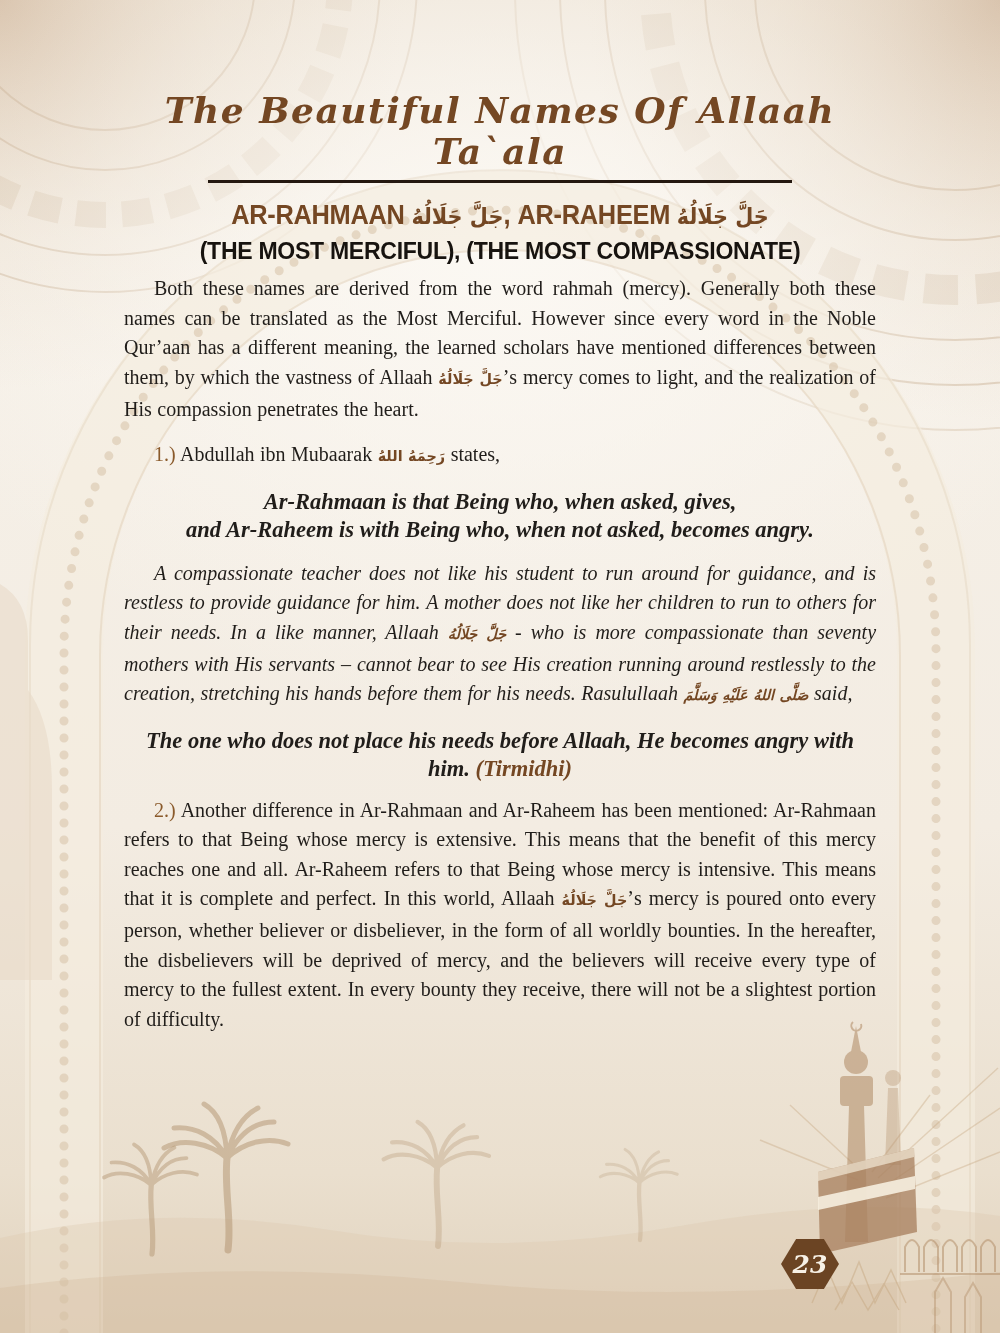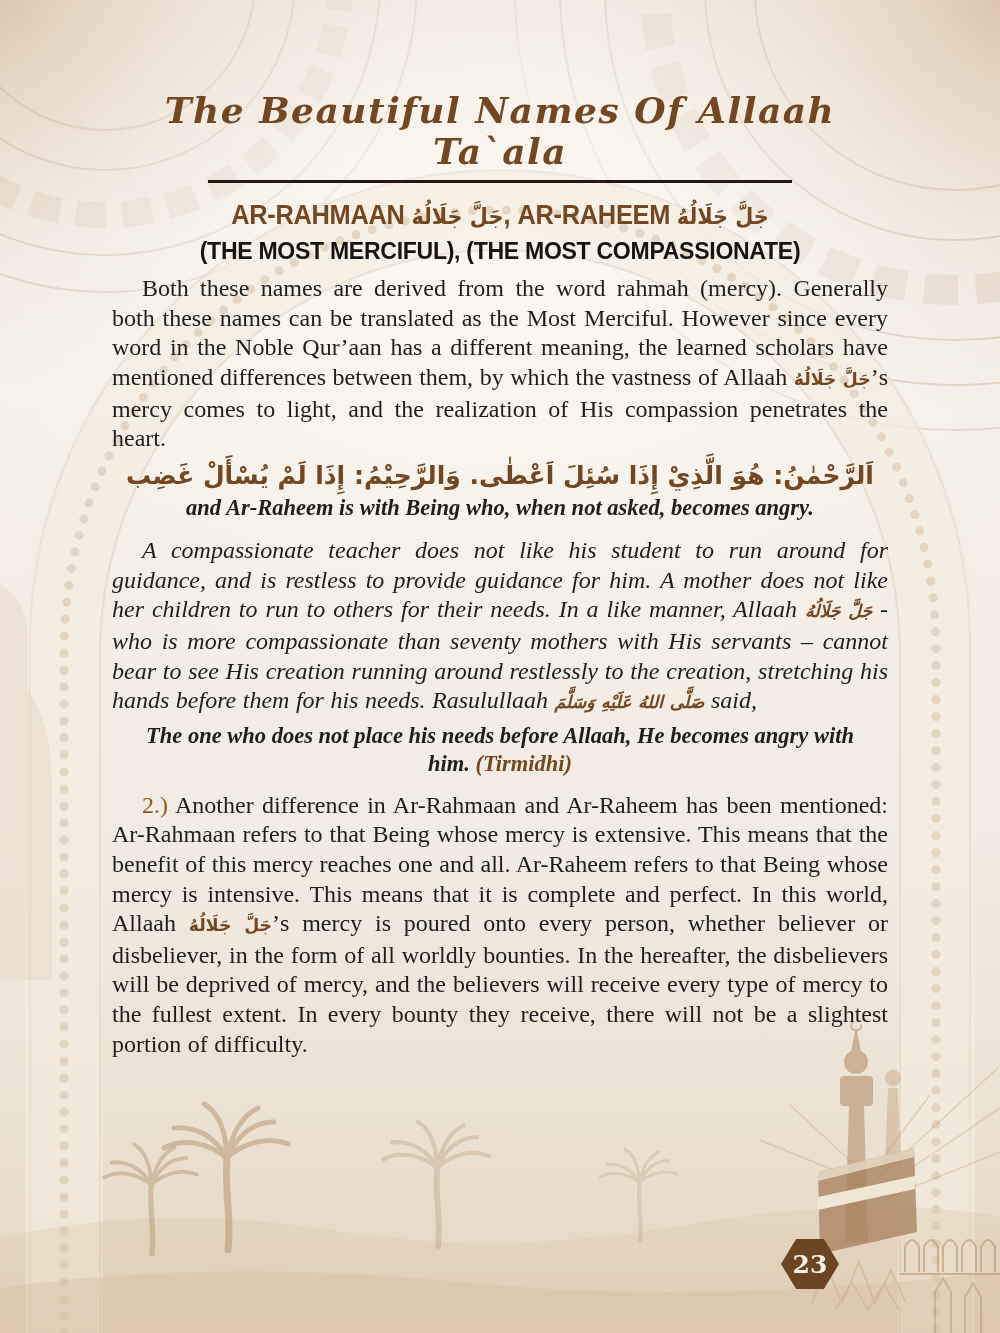--- a/index.html
+++ b/index.html
@@ -29,22 +29,22 @@
   .names .hon{font-size:0.82em;}
   .meaning{
     margin:3px 0 0;text-align:center;
     font-family:"Liberation Sans",sans-serif;font-weight:700;
     font-size:24.5px;line-height:1.25;letter-spacing:-0.3px;
     color:#17130f;
     transform:scaleX(0.94);
   }
 
   p.body{
-    margin:4px;text-align:justify;text-indent:30px;
-    font-size:24px;line-height:29.6px;word-spacing:0.5px;
+    margin:16px;text-align:justify;text-indent:30px;
+    font-size:20px;line-height:29.6px;word-spacing:0.5px;
   }
   p.intro{margin-top:8px;}
   p.point-lead{margin-top:14px;}
   p.teacher{margin-top:14px;font-style:italic;}
   p.point-two{margin-top:12px;}
 
   .hon{
     color:var(--accent,#744723);
     font-family:"DejaVu Sans",sans-serif;font-weight:700;
     font-size:0.72em;
@@ -68,21 +68,21 @@
   .trans.hadith-trans{margin-top:2px;max-width:742px;margin-left:auto;margin-right:auto;text-align:center;}
   .trans .source{color:var(--accent,#744723);font-style:italic;font-weight:700;}
 
   .badge{
     position:absolute;left:781px;top:1239px;width:58px;height:50px;
     background:var(--badge-bg,#6b4423);
     clip-path:polygon(0 50%,26% 0,74% 0,100% 50%,74% 100%,26% 100%);
     display:flex;align-items:center;justify-content:center;
   }
   .badge span{
-    font-family:"DejaVu Serif",serif;font-weight:700;
+    font-family:"DejaVu Serif",serif;font-style:italic;font-weight:700;
     font-size:25px;color:var(--badge-text,#f7f1e6);
   }
 </style>
 </head>
 <body>
 
 <div class="page">
 
   <svg class="bg" viewBox="0 0 1000 1333" preserveAspectRatio="none" aria-hidden="true">
     <defs>
@@ -199,22 +199,23 @@
 
     <h1 class="script-title">The Beautiful Names Of Allaah Ta`ala</h1>
     <div class="title-rule"></div>
 
     <h2 class="names"><span>AR-RAHMAAN </span><span class="hon" dir="rtl">جَلَّ جَلَالُهُ</span><span>, AR-RAHEEM </span><span class="hon" dir="rtl">جَلَّ جَلَالُهُ</span></h2>
 
     <h3 class="meaning">(THE MOST MERCIFUL), (THE MOST COMPASSIONATE)</h3>
 
     <p class="body intro"><span>Both these names are derived from the word rahmah (mercy). Generally both these names can be translated as the Most Merciful. However since every word in the Noble Qur’aan has a different meaning, the learned scholars have mentioned differences between them, by which the vastness of Allaah </span><span class="hon" dir="rtl">جَلَّ جَلَالُهُ</span><span>’s mercy comes to light, and the realization of His compassion penetrates the heart.</span></p>
 
-
-    <div class="arabic-line first" dir="rtl">اَلرَّحْمٰنُ: هُوَ الَّذِيْ إِذَا سُئِلَ اَعْطٰى. وَالرَّحِيْمُ: إِذَا لَمْ يُسْأَلْ غَضِب</div>
+    <p class="body point-lead"><span class="num">1.)</span><span> Abdullah ibn Mubaarak </span><span class="hon" dir="rtl">رَحِمَهُ اللهُ</span><span> states,</span></p>
+
+    <div class="trans l1">Ar-Rahmaan is that Being who, when asked, gives,</div>
     <div class="trans">and Ar-Raheem is with Being who, when not asked, becomes angry.</div>
 
     <p class="body teacher"><span>A compassionate teacher does not like his student to run around for guidance, and is restless to provide guidance for him. A mother does not like her children to run to others for their needs. In a like manner, Allaah </span><span class="hon" dir="rtl">جَلَّ جَلَالُهُ</span><span> - who is more compassionate than seventy mothers with His servants – cannot bear to see His creation running around restlessly to the creation, stretching his hands before them for his needs. Rasulullaah </span><span class="hon" dir="rtl">صَلَّى اللهُ عَلَيْهِ وَسَلَّمَ</span><span> said,</span></p>
 
     <div class="trans hadith-trans"><span>The one who does not place his needs before Allaah, He becomes angry with him. </span><span class="source">(Tirmidhi)</span></div>
 
     <p class="body point-two"><span class="num">2.)</span><span> Another difference in Ar-Rahmaan and Ar-Raheem has been mentioned: Ar-Rahmaan refers to that Being whose mercy is extensive. This means that the benefit of this mercy reaches one and all. Ar-Raheem refers to that Being whose mercy is intensive. This means that it is complete and perfect. In this world, Allaah </span><span class="hon" dir="rtl">جَلَّ جَلَالُهُ</span><span>’s mercy is poured onto every person, whether believer or disbeliever, in the form of all worldly bounties. In the hereafter, the disbelievers will be deprived of mercy, and the believers will receive every type of mercy to the fullest extent. In every bounty they receive, there will not be a slightest portion of difficulty.</span></p>
 
   </main>
 

